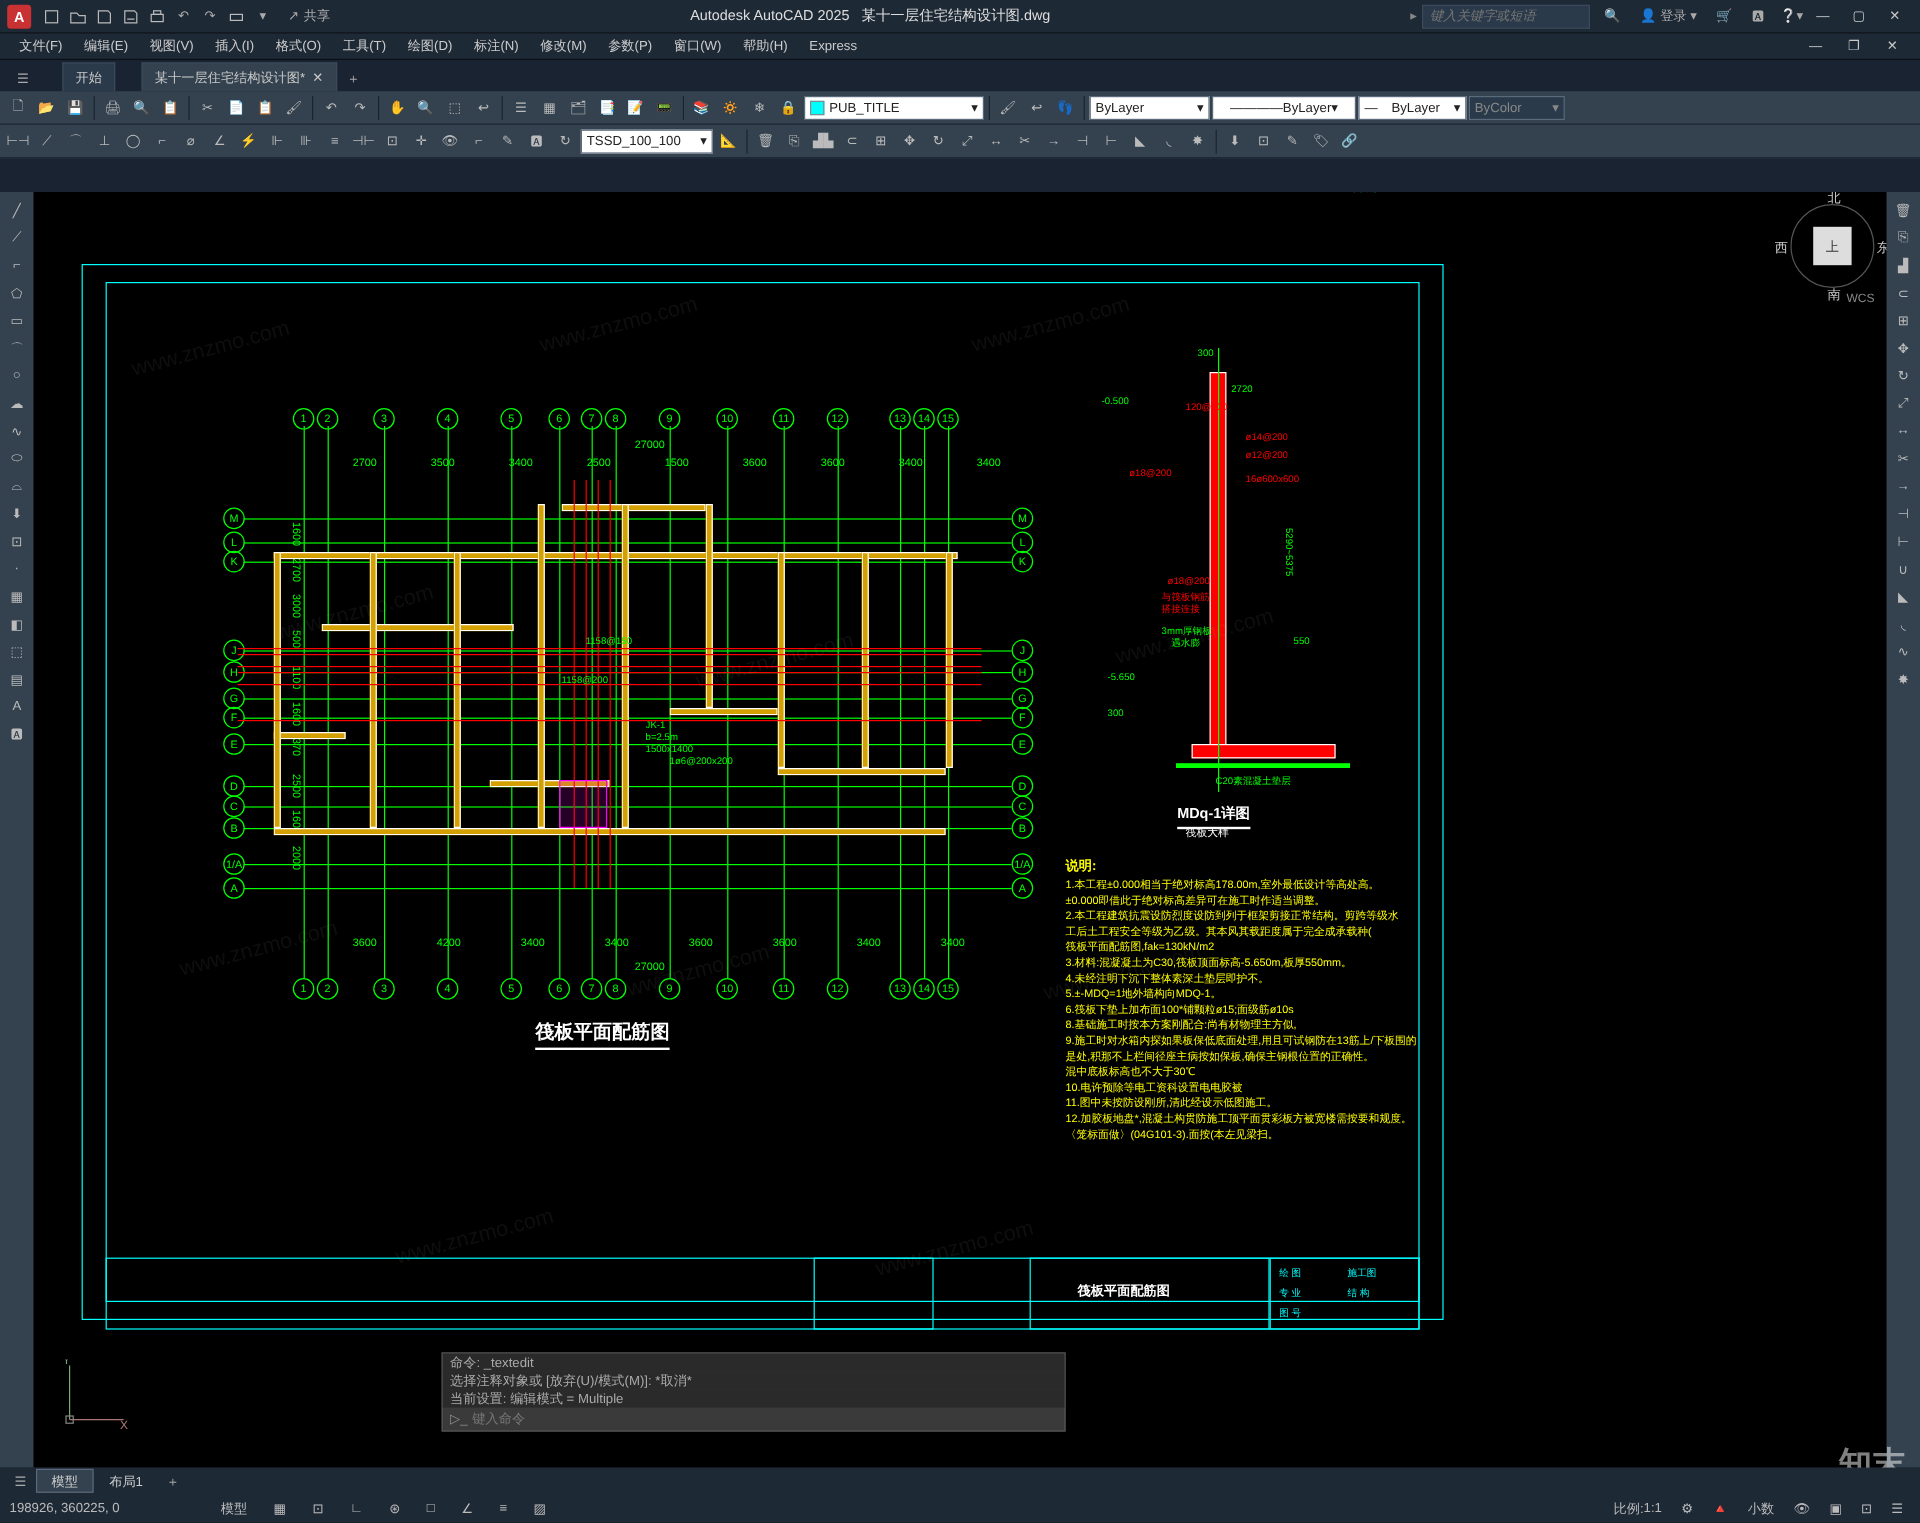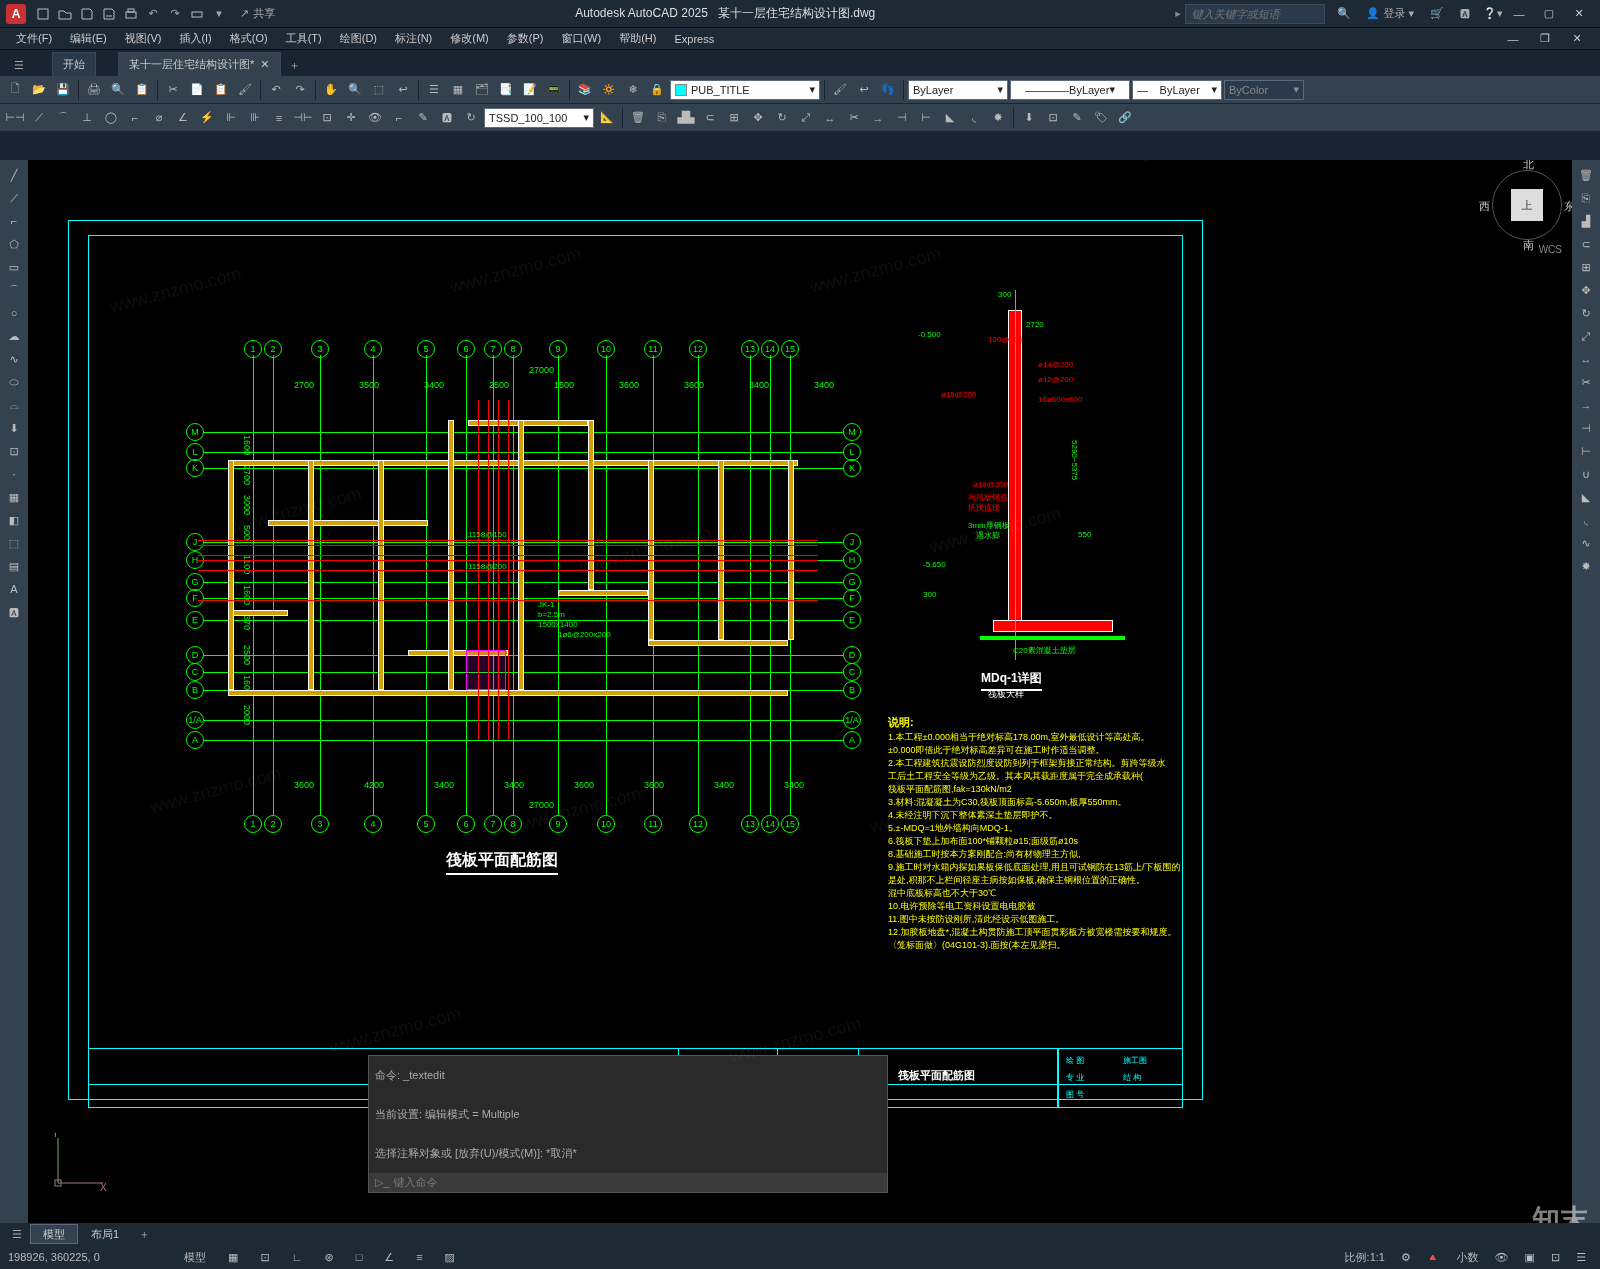--- a/index.html
+++ b/index.html
@@ -62,21 +62,21 @@
 .vc-circle { width:70px; height:70px; border:1px solid #555; border-radius:50%; position:relative; display:flex; align-items:center; justify-content:center; }
 .vc-face { width:32px; height:32px; background:#ddd; color:#333; display:flex; align-items:center; justify-content:center; font-size:11px; }
 .vc-dir { position:absolute; color:#ccc; font-size:11px; }
 .wcs { color:#888; font-size:10px; margin-top:4px; text-align:right; }
 
 
 .ucs { position:absolute; left:20px; bottom:30px; color:#888; pointer-events:none; }
 
 
 .cmdbox { position:absolute; left:340px; bottom:30px; width:520px; background:#3a3a3a; border:1px solid #555; font-family:Consolas,monospace; font-size:11px; }
-.cmd-hist { padding:12px 6px; color:#aaa; background:#2a2a2a; }
+.cmd-hist { padding:0 6px; color:#aaa; background:#2a2a2a; }
 .cmd-in { padding:2px 6px; color:#ccc; display:flex; align-items:center; gap:4px; }
 .cmd-caret { color:#888; }
 
 
 .wm { position:absolute; color:rgba(180,180,180,0.08); font-size:18px; transform:rotate(-15deg); pointer-events:none; }
 .wm-logo { position:absolute; right:12px; bottom:30px; color:rgba(255,255,255,0.5); font-size:28px; font-weight:bold; pointer-events:none; }
 .wm-id { position:absolute; right:12px; bottom:8px; color:#fff; font-size:16px; font-weight:bold; }
 
 
 .btabs { position:absolute; left:0; right:0; bottom:24px; height:22px; background:#1e2936; display:flex; align-items:center; padding:0 4px; }
@@ -487,21 +487,21 @@
       <div class="rebar-h" style="left:170px;top:400px;width:620px"></div>
       <div class="rebar-h" style="left:170px;top:410px;width:620px"></div>
       <div class="rebar-h" style="left:170px;top:440px;width:620px"></div>
       <div class="rebar-v" style="left:450px;top:240px;height:340px"></div>
       <div class="rebar-v" style="left:460px;top:240px;height:340px"></div>
       <div class="rebar-v" style="left:470px;top:240px;height:340px"></div>
       <div class="rebar-v" style="left:480px;top:240px;height:340px"></div>
 
       <div style="position:absolute;left:438px;top:490px;width:40px;height:40px;border:1px solid #f0f;background:rgba(255,0,255,0.15)"></div>
 
-      <div class="dim-annot" style="left:440px;top:370px">1158@150</div>
+      <div class="dim-annot" style="left:460px;top:370px">1158@150</div>
       <div class="dim-annot" style="left:440px;top:402px">1158@200</div>
       <div class="dim-annot" style="left:510px;top:440px">JK-1</div>
       <div class="dim-annot" style="left:510px;top:450px">b=2.5m</div>
       <div class="dim-annot" style="left:510px;top:460px">1500x1400</div>
       <div class="dim-annot" style="left:530px;top:470px">1ø6@200x200</div>
 
       <div class="dtitle" style="left:418px;top:690px">筏板平面配筋图</div>
 
       <div class="detail-wall" style="left:980px;top:150px;height:320px"></div>
       <div style="position:absolute;left:965px;top:460px;width:120px;height:12px;background:#f00;border:1px solid #fff"></div>
@@ -566,22 +566,22 @@
           <line x1="10" y1="50" x2="10" y2="5" stroke="#7a7" stroke-width="1"></line>
           <line x1="10" y1="50" x2="55" y2="50" stroke="#a77" stroke-width="1"></line>
           <text x="4" y="4" fill="#7a7" font-size="10">Y</text>
           <text x="52" y="58" fill="#a77" font-size="10">X</text>
           <rect x="7" y="47" width="6" height="6" fill="none" stroke="#888"></rect>
         </svg>
     </div>
 
     <div class="cmdbox">
       <div class="cmd-hist">命令: _textedit</div>
+      <div class="cmd-hist">选择注释对象或 [放弃(U)/模式(M)]: *取消*</div>
       <div class="cmd-hist">当前设置: 编辑模式 = Multiple</div>
-      <div class="cmd-hist">选择注释对象或 [放弃(U)/模式(M)]: *取消*</div>
       <div class="cmd-in">
         <span class="cmd-caret">▷_</span>
         <span style="color:#777;">键入命令</span>
       </div>
     </div>
 
     <div class="wm" style="left:80px;top:120px">www.znzmo.com</div>
     <div class="wm" style="left:420px;top:100px">www.znzmo.com</div>
     <div class="wm" style="left:780px;top:100px">www.znzmo.com</div>
     <div class="wm" style="left:200px;top:340px">www.znzmo.com</div>

